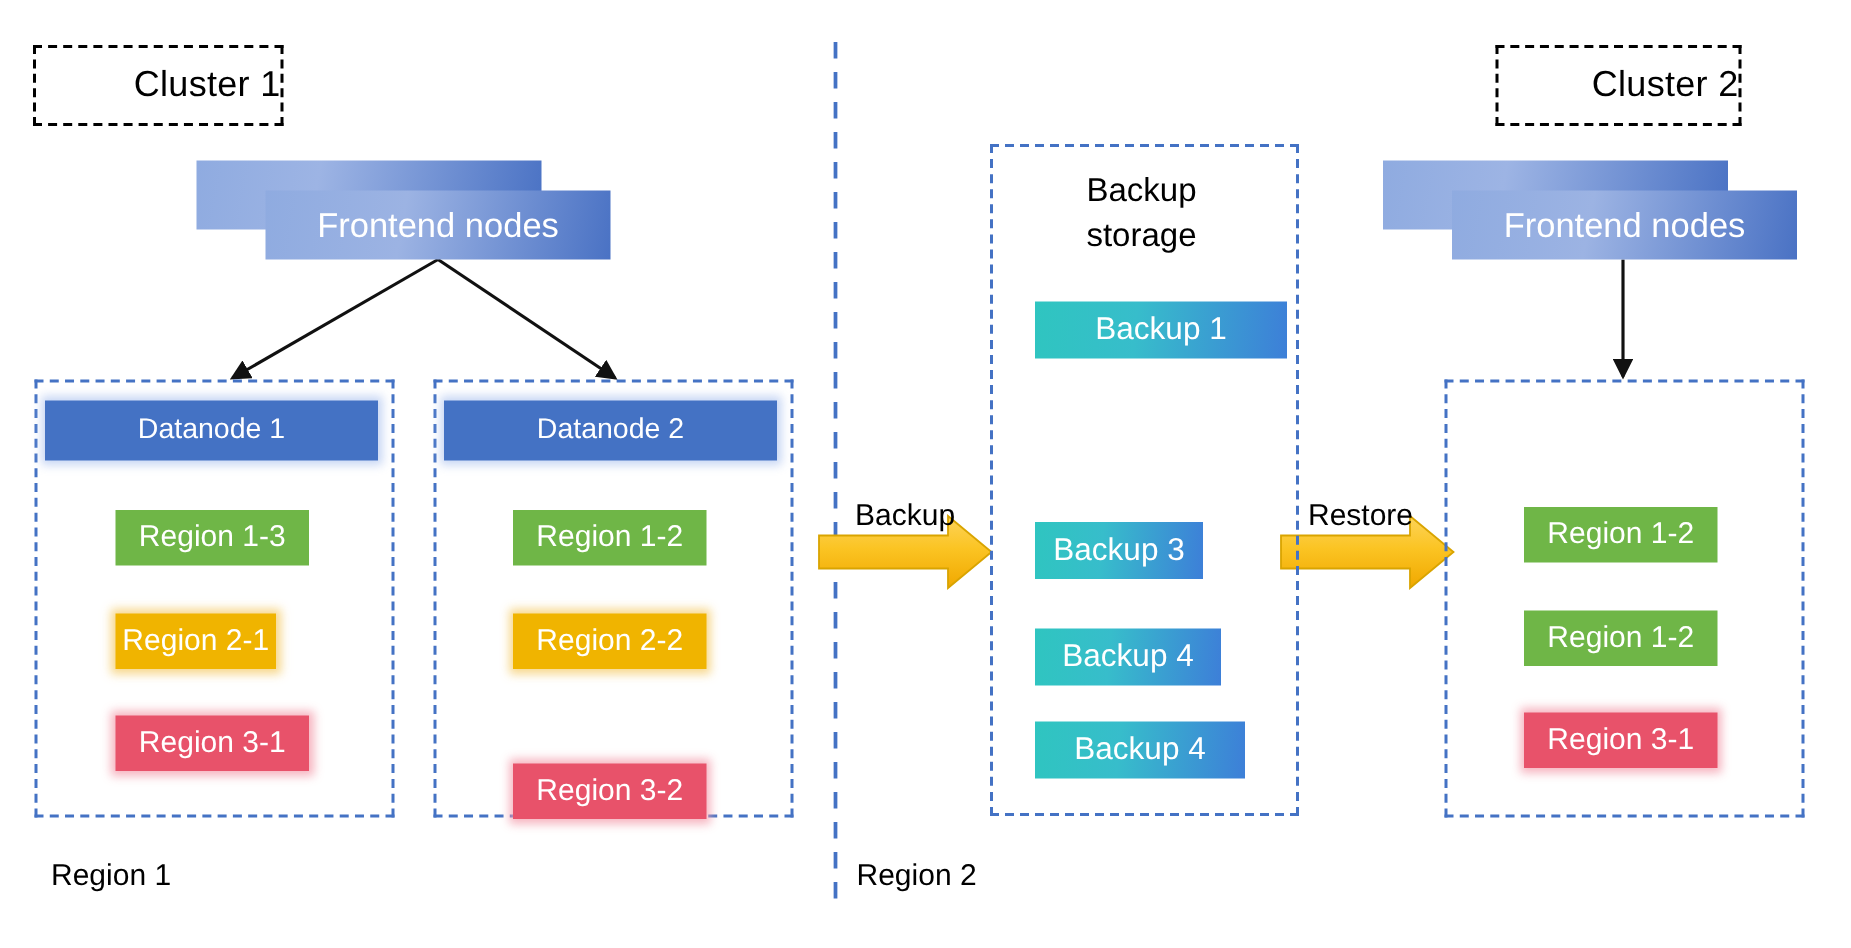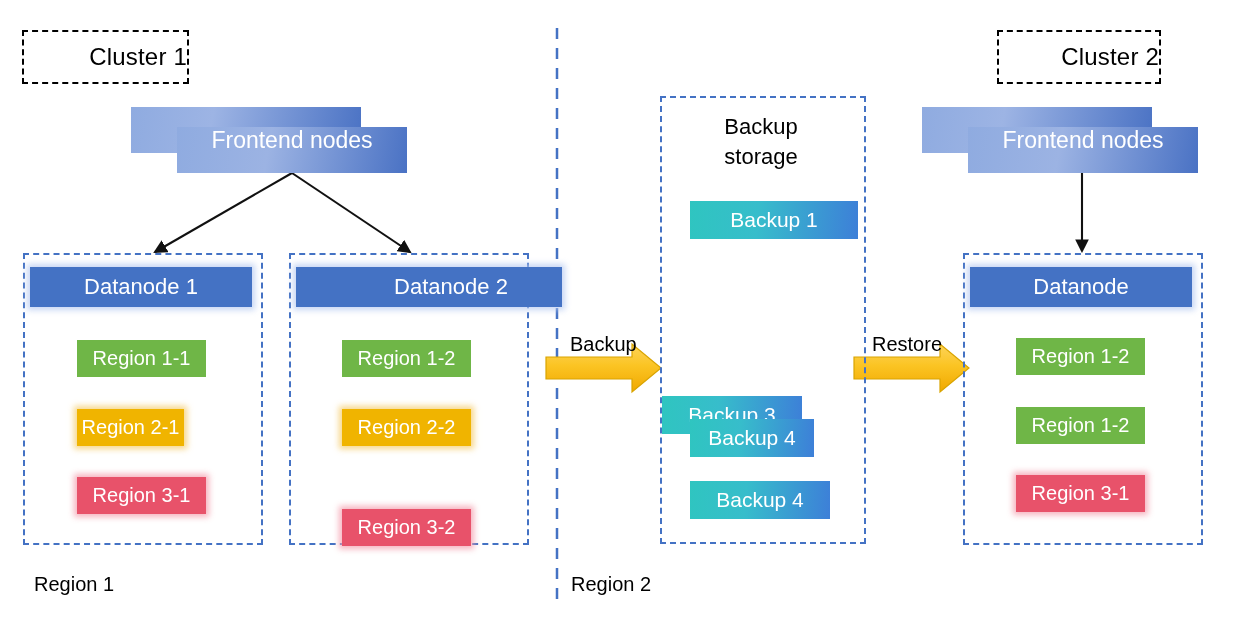--- a/index.html
+++ b/index.html
@@ -44,42 +44,42 @@
     background: linear-gradient(100deg, #8fabe0 0%, #9db4e4 35%, #4a72c4 100%);
   }
   .frontend-front {
     position: absolute;
     left: 46px;
     top: 20px;
     width: 230px;
     height: 46px;
     background: linear-gradient(100deg, #8fabe0 0%, #9cb3e3 40%, #4a72c4 100%);
     display: flex;
-    align-items: flex-start;
+    align-items: center;
     justify-content: center;
     color: #ffffff;
     font-size: 23px;
     white-space: nowrap;
   }
 
   
   .node-container {
     position: absolute;
     border: 2px dashed #4472c4;
     background: transparent;
   }
   .node-header {
     position: absolute;
     background: #4472c4;
     box-shadow: 0 0 6px 3px rgba(180, 200, 240, 0.75);
     display: flex;
     align-items: center;
     justify-content: center;
     color: #ffffff;
-    font-size: 22px;
+    font-size: 19px;
     white-space: nowrap;
   }
 
   
   .region {
     position: absolute;
     display: flex;
     align-items: center;
     justify-content: center;
     color: #ffffff;
@@ -183,31 +183,31 @@
     <div class="frontend-front">
       <span>Frontend nodes</span>
     </div>
   </div>
 
   <div class="node-container" style="left:23px; top:253px; width:236px; height:288px;"></div>
   <div class="node-header" style="left:30px; top:267px; width:222px; height:40px;">
     <span>Datanode 1</span>
   </div>
   <div class="region green" style="left:77px; top:340px; width:129px; height:37px;">
-    <span>Region 1-1</span>
+    <span>Region 1-3</span>
   </div>
   <div class="region yellow" style="left:77px; top:409px; width:107px; height:37px;">
     <span>Region 2-1</span>
   </div>
   <div class="region red" style="left:77px; top:477px; width:129px; height:37px;">
     <span>Region 3-1</span>
   </div>
 
   <div class="node-container" style="left:289px; top:253px; width:236px; height:288px;"></div>
-  <div class="node-header" style="left:296px; top:267px; width:222px; height:40px;padding-left:44px;">
+  <div class="node-header" style="left:296px; top:267px; width:222px; height:40px;">
     <span>Datanode 2</span>
   </div>
   <div class="region green" style="left:342px; top:340px; width:129px; height:37px;">
     <span>Region 1-2</span>
   </div>
   <div class="region yellow" style="left:342px; top:409px; width:129px; height:37px;">
     <span>Region 2-2</span>
   </div>
   <div class="region red" style="left:342px; top:477px; width:129px; height:37px;margin-top:32px;">
     <span>Region 3-2</span>
@@ -219,21 +219,21 @@
 
   <div class="storage-container" style="left:660px; top:96px; width:202px; height:444px;"></div>
   <div class="storage-title" style="left:660px; top:112px; width:202px;">
     <div>Backup</div>
     <div>storage</div>
   </div>
 
   <div class="backup-chip" style="left:690px; top:201px; width:168px; height:38px;">
     <span>Backup 1</span>
   </div>
-  <div class="backup-chip" style="left:662px; top:348px; width:140px; height:38px;margin-top:48px;">
+  <div class="backup-chip" style="left:690px; top:348px; width:112px; height:38px;">
     <span>Backup 3</span>
   </div>
   <div class="backup-chip" style="left:690px; top:419px; width:124px; height:38px;">
     <span>Backup 4</span>
   </div>
   <div class="backup-chip" style="left:690px; top:481px; width:140px; height:38px;">
     <span>Backup 4</span>
   </div>
 
   <div class="flow-label" style="left:872px; top:333px;">
@@ -245,23 +245,20 @@
   </div>
 
   <div class="frontend-group" style="left:922px; top:107px; width:276px; height:66px;">
     <div class="frontend-back"></div>
     <div class="frontend-front">
       <span>Frontend nodes</span>
     </div>
   </div>
 
   <div class="node-container" style="left:963px; top:253px; width:236px; height:288px;"></div>
-  <div class="node-header" style="left:970px; top:267px; width:222px; height:40px;">
-    <span>Datanode</span>
-  </div>
   <div class="region green" style="left:1016px; top:338px; width:129px; height:37px;">
     <span>Region 1-2</span>
   </div>
   <div class="region green" style="left:1016px; top:407px; width:129px; height:37px;">
     <span>Region 1-2</span>
   </div>
   <div class="region red" style="left:1016px; top:475px; width:129px; height:37px;">
     <span>Region 3-1</span>
   </div>
 

